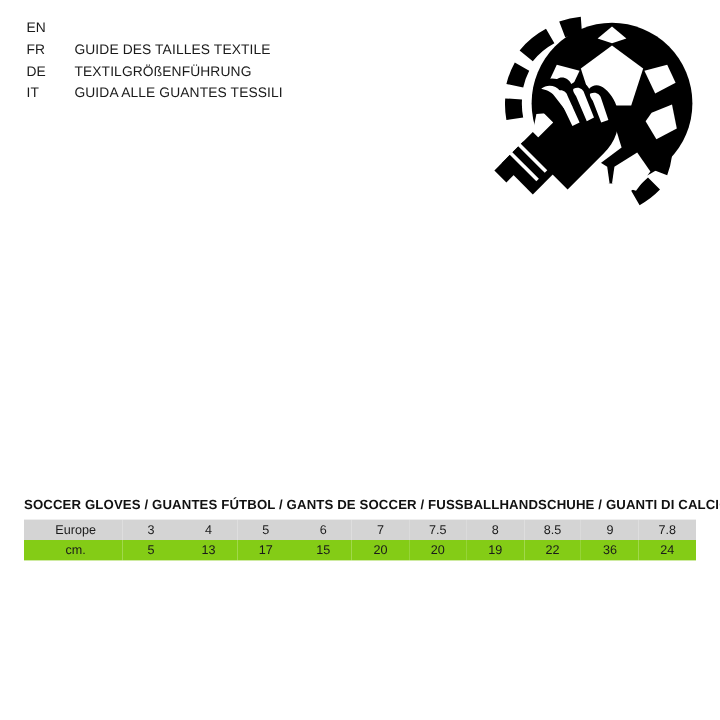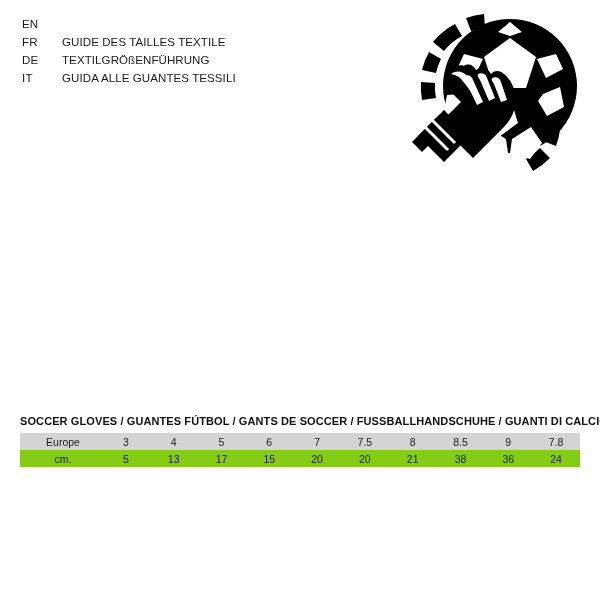--- a/index.html
+++ b/index.html
@@ -185,20 +185,20 @@
         <td>7.8</td>
       </tr>
       <tr class="row-plain">
         <td class="row-head">cm.</td>
         <td>5</td>
         <td>13</td>
         <td>17</td>
         <td>15</td>
         <td>20</td>
         <td>20</td>
-        <td>21</td>
-        <td>38</td>
+        <td>19</td>
+        <td>22</td>
         <td>36</td>
         <td>24</td>
       </tr>
     </tbody>
   </table>
 </div>
 
 </body></html>

